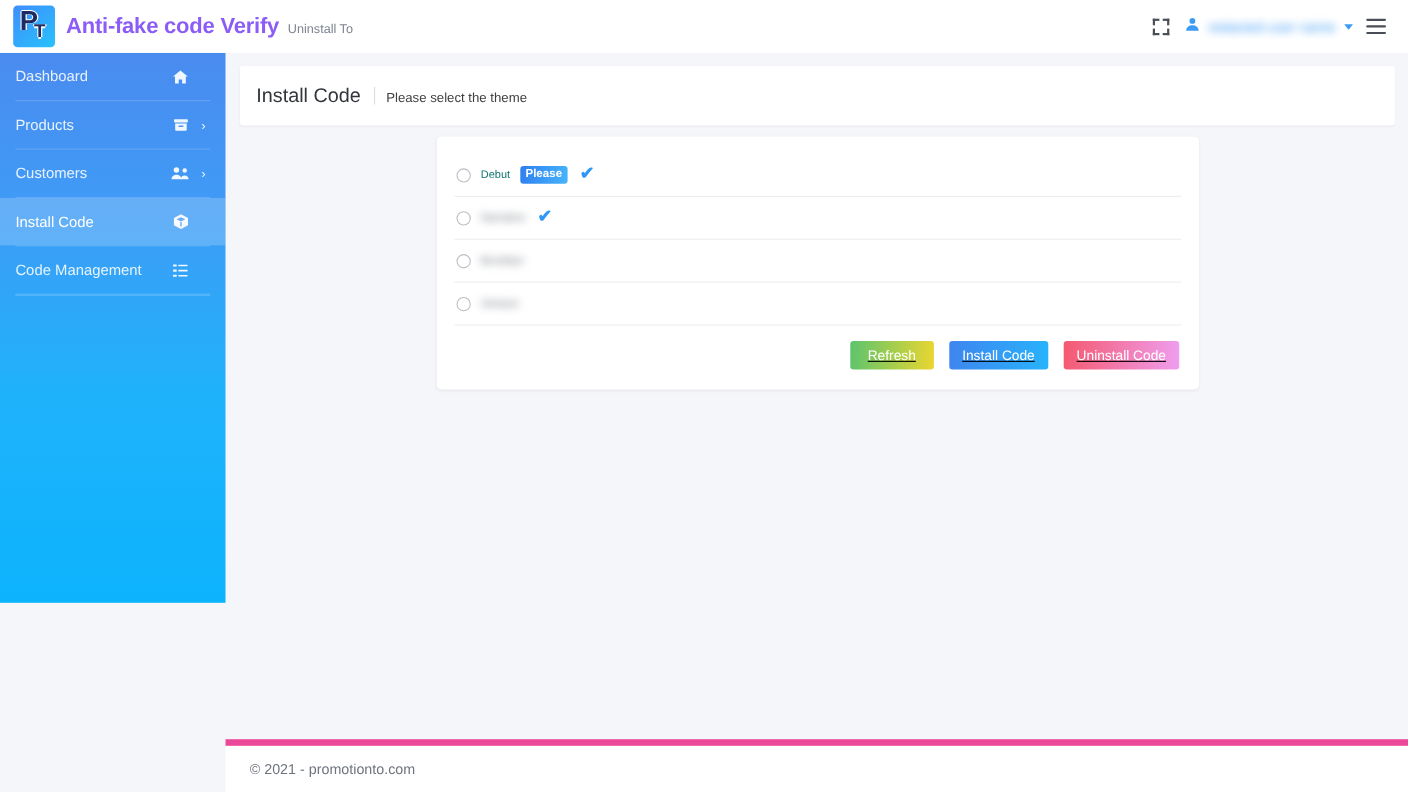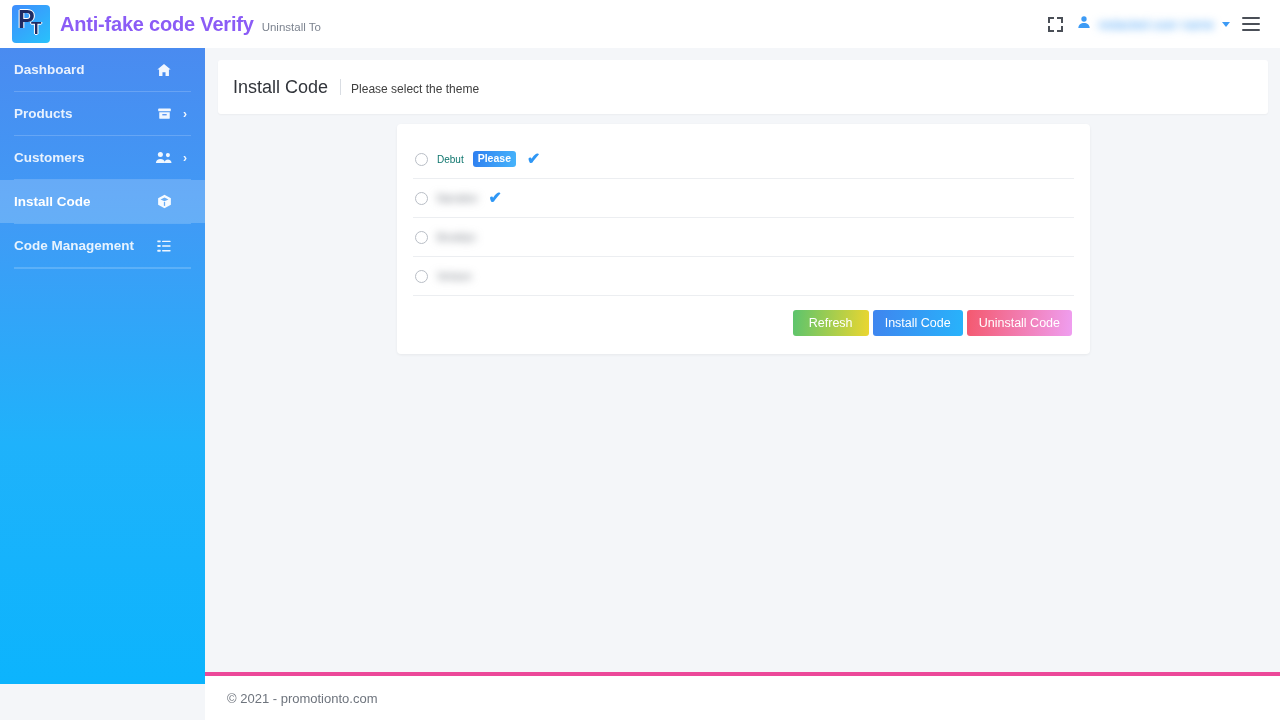--- a/index.html
+++ b/index.html
@@ -115,24 +115,23 @@
     border-top: 5.5px solid #3d9bf5;
     margin-left: 2px;
   }
   .hamburger { width: 18px; height: 14px; display:flex; flex-direction:column; justify-content: space-between; }
   .hamburger span { display:block; height: 2px; background:#4a4f57; border-radius:1px; }
 
   
   .sidebar {
     position: absolute;
     top: 48px; left: 0;
-    width: 205px; height: 636px;
+    width: 205px; height: 500px;
     background: linear-gradient(180deg, #4a8bf0 0%, #3f9bf6 28%, #1fb2fb 62%, #0cb4fd 100%);
     z-index: 20;
-    font-weight: bold;
   }
   .nav-item {
     position: relative;
     height: 43px;
     display: flex;
     align-items: center;
     padding: 0 14px 0 14px;
     color: rgba(255,255,255,0.88);
     font-size: 13.5px;
     cursor: pointer;
@@ -248,23 +247,24 @@
   .check-mark {
     color: #2f97f5;
     font-size: 16px;
     font-weight: bold;
     line-height: 1;
     margin-left: 2px;
   }
   .btn-row {
     display: flex;
     justify-content: flex-end;
-    gap: 4px;
+    gap: 14px;
     padding-top: 14px;
     padding-right: 2px;
+    text-decoration: underline;
   }
   .btn {
     height: 26px;
     min-width: 76px;
     padding: 0 12px;
     border: none;
     border-radius: 3px;
     color: #ffffff;
     font-size: 12.5px;
     font-family: "Liberation Sans", sans-serif;
@@ -276,21 +276,21 @@
   }
   .btn-refresh   { background: linear-gradient(95deg, #5cc46d 0%, #ebd630 100%); }
   .btn-install   { background: linear-gradient(95deg, #3f85ef 0%, #28b3fb 100%); }
   .btn-uninstall { background: linear-gradient(95deg, #f4596f 0%, #ef9ef0 100%); }
 
   .footer {
     position: absolute;
     bottom: 0; left: 0;
     width: 1075px; height: 48px;
     background: #ffffff;
-    border-top: 4px solid #ec4899;
+    border-top: 6px solid #ec4899;
     display: flex;
     align-items: center;
     padding-left: 22px;
     font-size: 13px;
     color: #6e747d;
   }
 </style>
 </head>
 <body>
 

